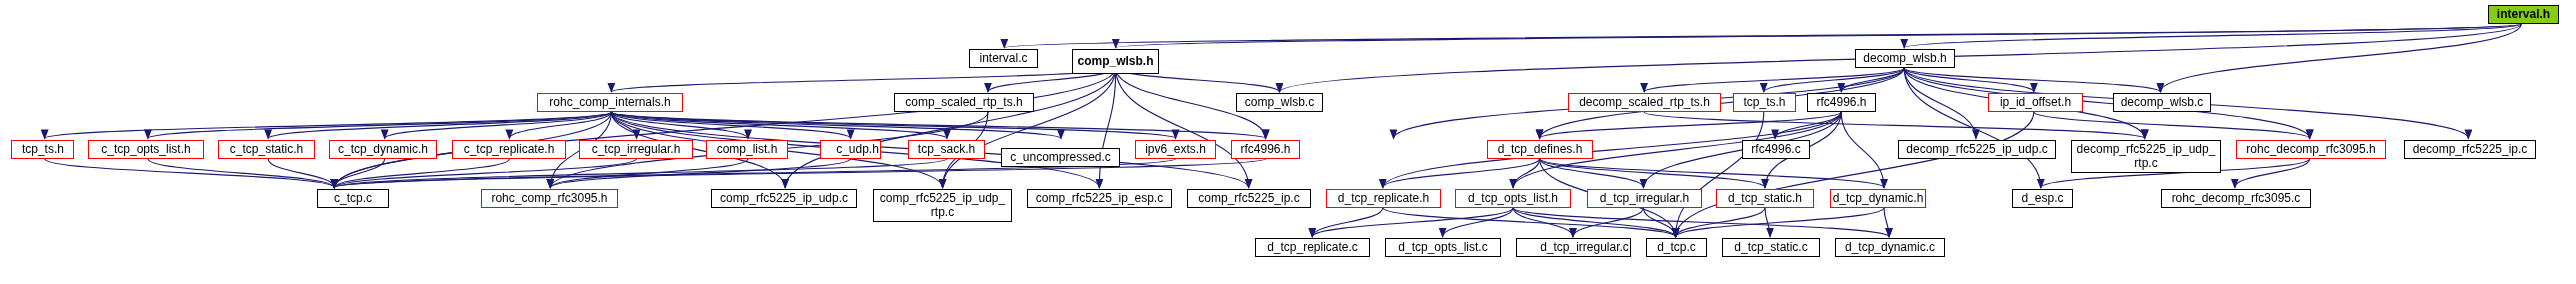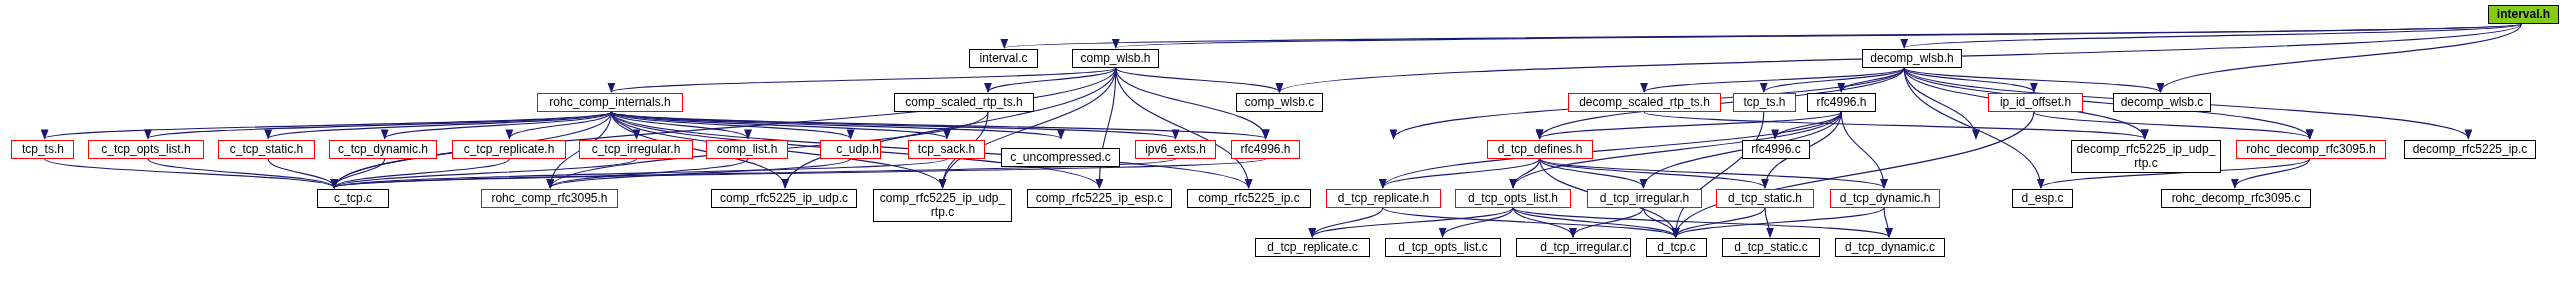--- a/index.html
+++ b/index.html
@@ -127,24 +127,24 @@
       <path d="M2989,330 C2989,353 2658,353 2658,376" fill="none" stroke="#191970" stroke-width="1.8" marker-end="url(#arrow)"></path>
       <path d="M3665,252 C3665,275 3546,275 3546,298" fill="none" stroke="#191970" stroke-width="1.8" marker-end="url(#arrow)"></path>
       <path d="M3665,252 C3665,275 3238,275 3238,298" fill="none" stroke="#191970" stroke-width="1.8" marker-end="url(#arrow)"></path>
     </svg>
     <div class="gnode root" title="interval.h" style="left: 2488px; top: 5px; width: 71px; height: 19px;">
       <div>interval.h</div>
     </div>
     <div class="gnode " title="interval.c" style="left: 969px; top: 49px; width: 69px; height: 19px;">
       <div>interval.c</div>
     </div>
-    <div class="gnode " title="comp_wlsb.h" style="left: 1072px; top: 49px; width: 87px; height: 19px;">
+    <div class="gnode " title="comp_wlsb.h" style="left: 1072px; top: 49px; width: 87px; height: 25px; font-weight: bold;">
       <div>comp_wlsb.h</div>
     </div>
-    <div class="gnode " title="decomp_wlsb.h" style="left: 1855px; top: 49px; width: 100px; height: 19px; margin-left: 7px;">
+    <div class="gnode " title="decomp_wlsb.h" style="left: 1855px; top: 49px; width: 100px; height: 19px;">
       <div>decomp_wlsb.h</div>
     </div>
     <div class="gnode red" title="rohc_comp_internals.h" style="left: 537px; top: 93px; width: 146px; height: 19px;">
       <div>rohc_comp_internals.h</div>
     </div>
     <div class="gnode " title="comp_scaled_rtp_ts.h" style="left: 894px; top: 93px; width: 140px; height: 19px;">
       <div>comp_scaled_rtp_ts.h</div>
     </div>
     <div class="gnode " title="comp_wlsb.c" style="left: 1236px; top: 93px; width: 87px; height: 19px;">
       <div>comp_wlsb.c</div>
@@ -198,20 +198,23 @@
       <div>ipv6_exts.h</div>
     </div>
     <div class="gnode red" title="rfc4996.h" style="left: 1231px; top: 140px; width: 69px; height: 19px;">
       <div>rfc4996.h</div>
     </div>
     <div class="gnode red" title="d_tcp_defines.h" style="left: 1487px; top: 140px; width: 106px; height: 19px;">
       <div>d_tcp_defines.h</div>
     </div>
     <div class="gnode " title="rfc4996.c" style="left: 1742px; top: 140px; width: 68px; height: 19px;">
       <div>rfc4996.c</div>
+    </div>
+    <div class="gnode " title="decomp_rfc5225_ip_udp.c" style="left: 1898px; top: 140px; width: 158px; height: 19px;">
+      <div>decomp_rfc5225_ip_udp.c</div>
     </div>
     <div class="gnode " title="decomp_rfc5225_ip_udp_rtp.c" style="left: 2071px; top: 140px; width: 150px; height: 33px;">
       <div>decomp_rfc5225_ip_udp_</div>
       <div>rtp.c</div>
     </div>
     <div class="gnode red" title="rohc_decomp_rfc3095.h" style="left: 2236px; top: 140px; width: 150px; height: 19px;">
       <div>rohc_decomp_rfc3095.h</div>
     </div>
     <div class="gnode " title="decomp_rfc5225_ip.c" style="left: 2404px; top: 140px; width: 132px; height: 19px;">
       <div>decomp_rfc5225_ip.c</div>
@@ -240,21 +243,21 @@
     </div>
     <div class="gnode red" title="d_tcp_opts_list.h" style="left: 1455px; top: 189px; width: 116px; height: 19px;">
       <div>d_tcp_opts_list.h</div>
     </div>
     <div class="gnode red" title="d_tcp_irregular.h" style="left: 1587px; top: 189px; width: 115px; height: 19px;">
       <div>d_tcp_irregular.h</div>
     </div>
     <div class="gnode red" title="d_tcp_static.h" style="left: 1716px; top: 189px; width: 98px; height: 19px;">
       <div>d_tcp_static.h</div>
     </div>
-    <div class="gnode red" title="d_tcp_dynamic.h" style="left: 1830px; top: 189px; width: 110px; height: 19px;">
+    <div class="gnode red" title="d_tcp_dynamic.h" style="left: 1830px; top: 189px; width: 96px; height: 19px;">
       <div>d_tcp_dynamic.h</div>
     </div>
     <div class="gnode " title="d_esp.c" style="left: 2012px; top: 189px; width: 61px; height: 19px;">
       <div>d_esp.c</div>
     </div>
     <div class="gnode " title="rohc_decomp_rfc3095.c" style="left: 2161px; top: 189px; width: 150px; height: 19px;">
       <div>rohc_decomp_rfc3095.c</div>
     </div>
     <div class="gnode " title="d_tcp_replicate.c" style="left: 1255px; top: 238px; width: 115px; height: 19px; align-items: center;">
       <div>d_tcp_replicate.c</div>

